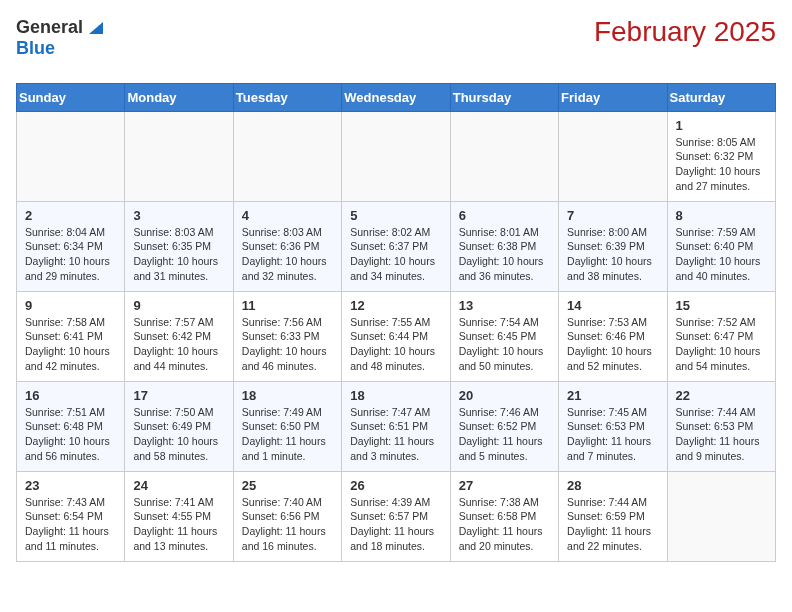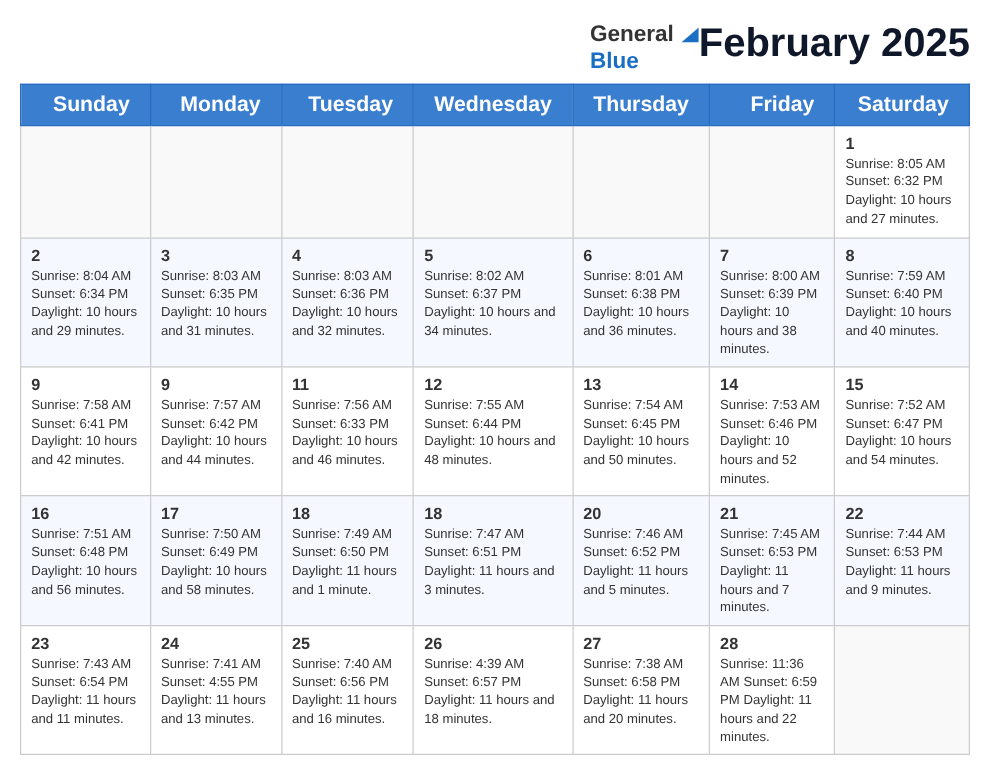--- a/index.html
+++ b/index.html
@@ -6,61 +6,61 @@
     body {
       font-family: Arial, sans-serif;
       background: #fff;
       width: 792px;
       min-height: 612px;
       padding: 16px;
     }
     .header-area {
       display: flex;
       align-items: flex-start;
-      justify-content: flex-end;
-      margin-bottom: 8px;
+      justify-content: space-between;
+      margin-bottom: 24px;
     }
     .logo {
       display: flex;
       flex-direction: column;
       align-items: flex-start;
       font-size: 18px;
       font-weight: bold;
       line-height: 1.1;
     }
     .logo-general { color: #333; }
     .logo-blue { color: #1a6fc4; }
     .logo-row {
       display: flex;
       align-items: center;
     }
     .title-area {
       text-align: right;
     }
     .title-area h1 {
-      font-size: 32px;
-      font-weight: bold;
-      color: #0f172a;
+      font-size: 28px;
+      font-weight: normal;
+      color: #b91c1c;
     }
     .title-area h2 {
       font-size: 16px;
       font-weight: normal;
       color: #333;
     }
     .calendar {
       width: 100%;
       border-collapse: collapse;
       border: 1px solid #ccc;
     }
     .calendar thead th {
       background-color: #3a7ecf;
       color: white;
-      text-align: right;
-      padding: 6px 16px;
-      font-size: 17px;
+      text-align: left;
+      padding: 6px 2px;
+      font-size: 13px;
       border: 1px solid #2a6abf;
     }
     .calendar td {
       vertical-align: top;
       padding: 6px 8px;
       border: 1px solid #ccc;
       width: calc(100% / 7);
       font-size: 11px;
       color: #333;
       background: #fff;
@@ -291,20 +291,20 @@
 Daylight: 11 hours and 18 minutes.</div>
         </td>
         <td>
           <span class="day-number">27</span>
           <div class="day-info">Sunrise: 7:38 AM
 Sunset: 6:58 PM
 Daylight: 11 hours and 20 minutes.</div>
         </td>
         <td>
           <span class="day-number">28</span>
-          <div class="day-info">Sunrise: 11:36 AM
+          <div class="day-info">Sunrise: 7:44 AM
 Sunset: 6:59 PM
 Daylight: 11 hours and 22 minutes.</div>
         </td>
         <td class="empty"></td>
       </tr>
     </tbody>
 </table>
 
 </body></html>

